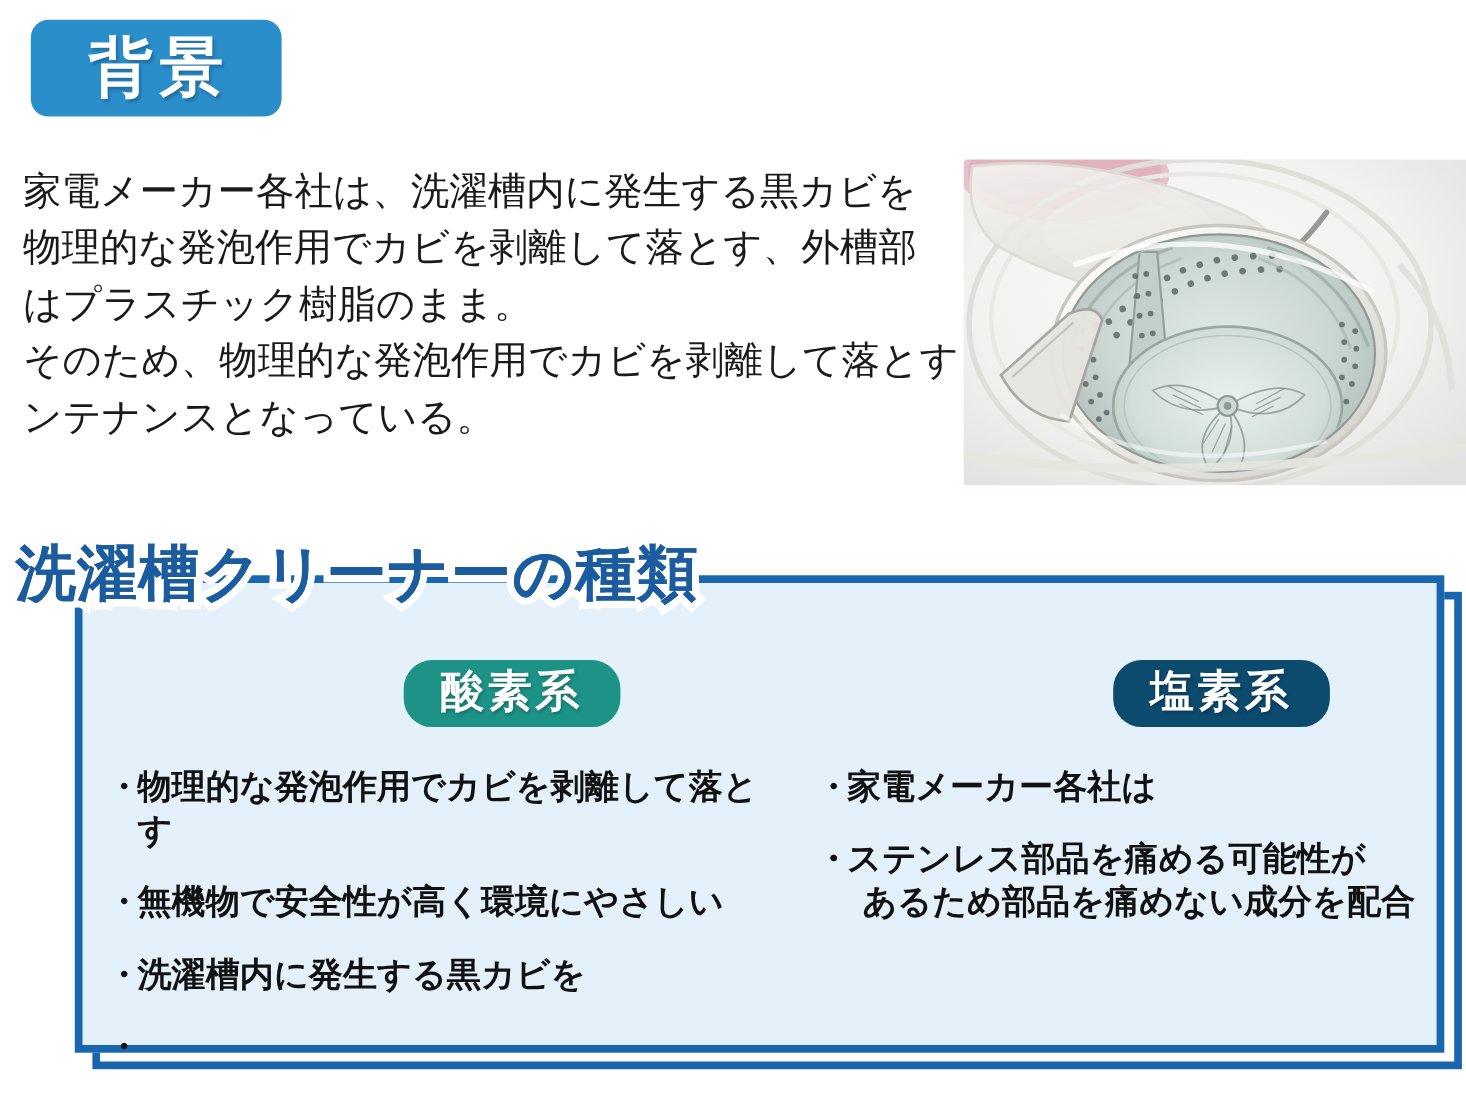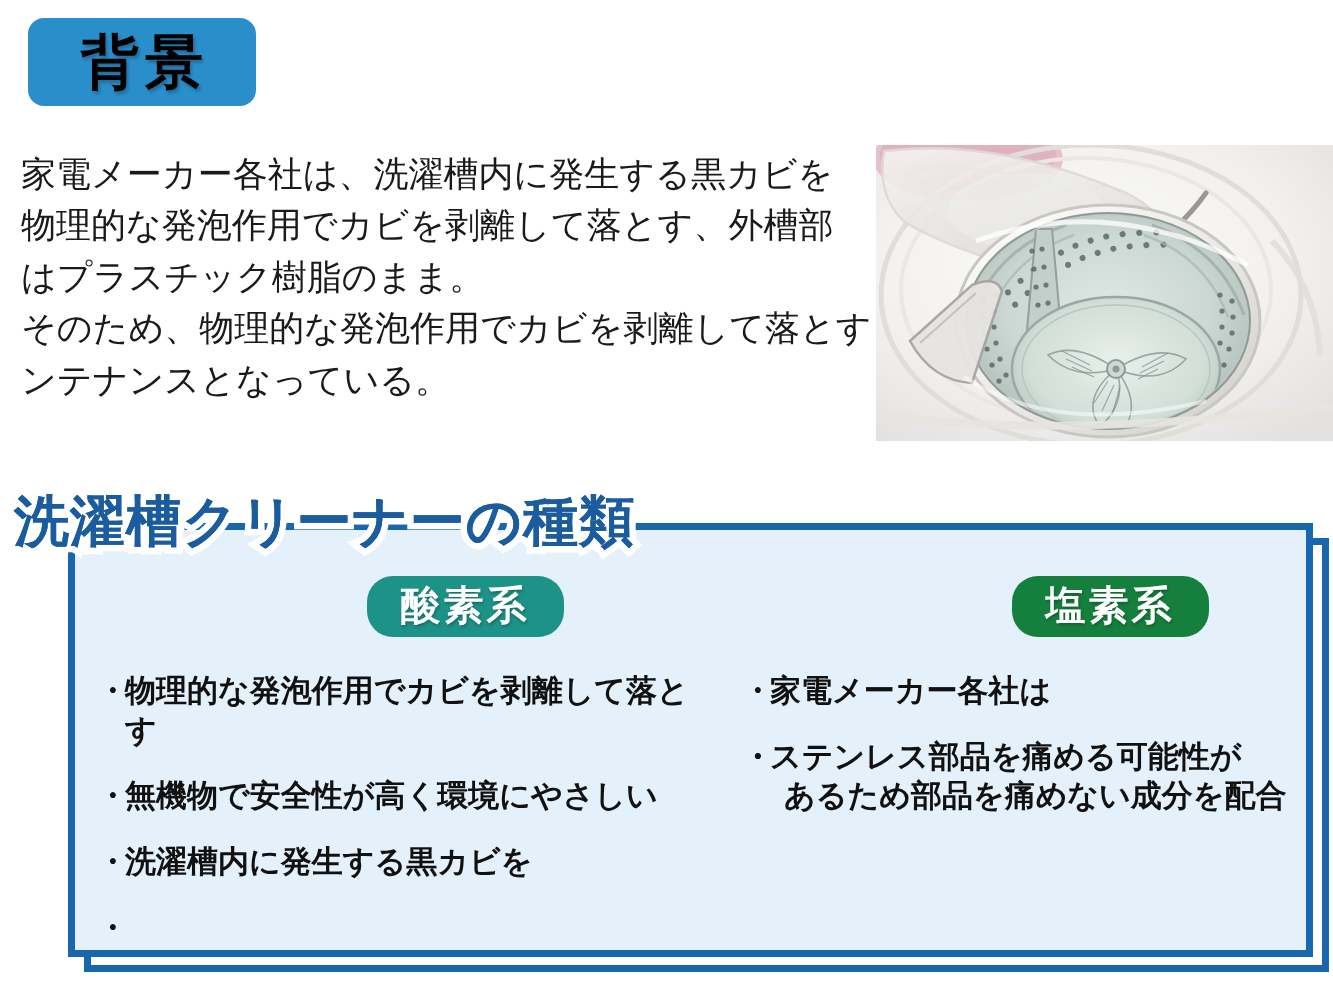--- a/index.html
+++ b/index.html
@@ -26,21 +26,21 @@
     top: 18px;
     width: 228px;
     height: 88px;
     background: #2a8ecb;
     border-radius: 16px;
     display: flex;
     align-items: center;
     justify-content: center;
   }
   .bg-badge-label {
-    color: #000000;
+    color: #ffffff;
     font-size: 58px;
     font-weight: bold;
     letter-spacing: 6px;
     line-height: 1;
     text-shadow: 2px 3px 3px rgba(0,0,0,0.22);
     padding-left: 6px;
   }
 
   .bg-paragraph {
     position: absolute;
@@ -114,39 +114,39 @@
     line-height: 1;
     letter-spacing: 1px;
     color: #1b5c9e;
     white-space: nowrap;
     z-index: 6;
   }
 
   
   .col {
     position: absolute;
-    top: 576px;
+    top: 600px;
   }
   .col-oxygen { left: 95px; width: 620px; }
   .col-chlorine { left: 740px; width: 580px; }
 
   .cat-badge {
     display: inline-block;
     border-radius: 26px;
     padding: 9px 34px 12px 34px;
     color: #ffffff;
     font-size: 40px;
     font-weight: bold;
     letter-spacing: 3px;
     line-height: 1;
     text-shadow: 1px 2px 3px rgba(0,0,0,0.25);
   }
   .cat-badge-wrap { text-align: center; }
   .cat-oxygen { background: #1d9287; }
-  .cat-chlorine { background: #15803d; text-align: right; }
+  .cat-chlorine { background: #0c4a6e; text-align: right; }
   .badge-row-oxygen { padding-left: 120px; }
   .badge-row-chlorine { padding-left: 160px; }
 
   .bullets {
     list-style: none;
     margin: 0;
     padding: 0;
     margin-top: 34px;
   }
   .bullets li {

